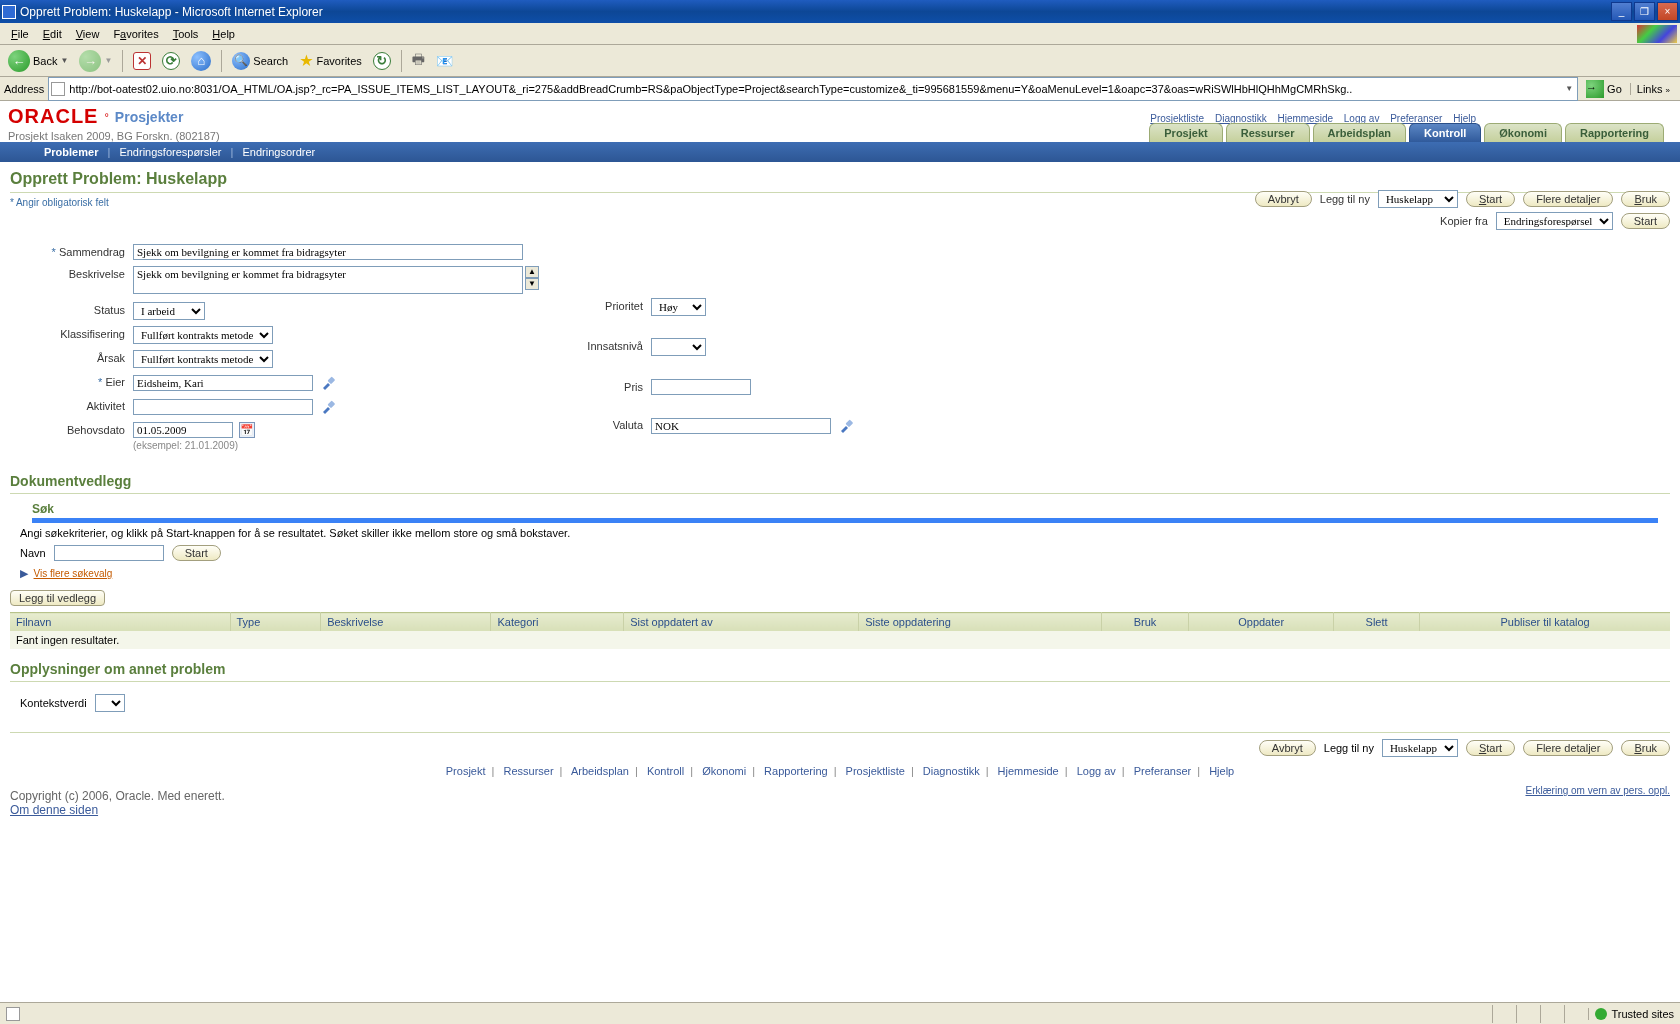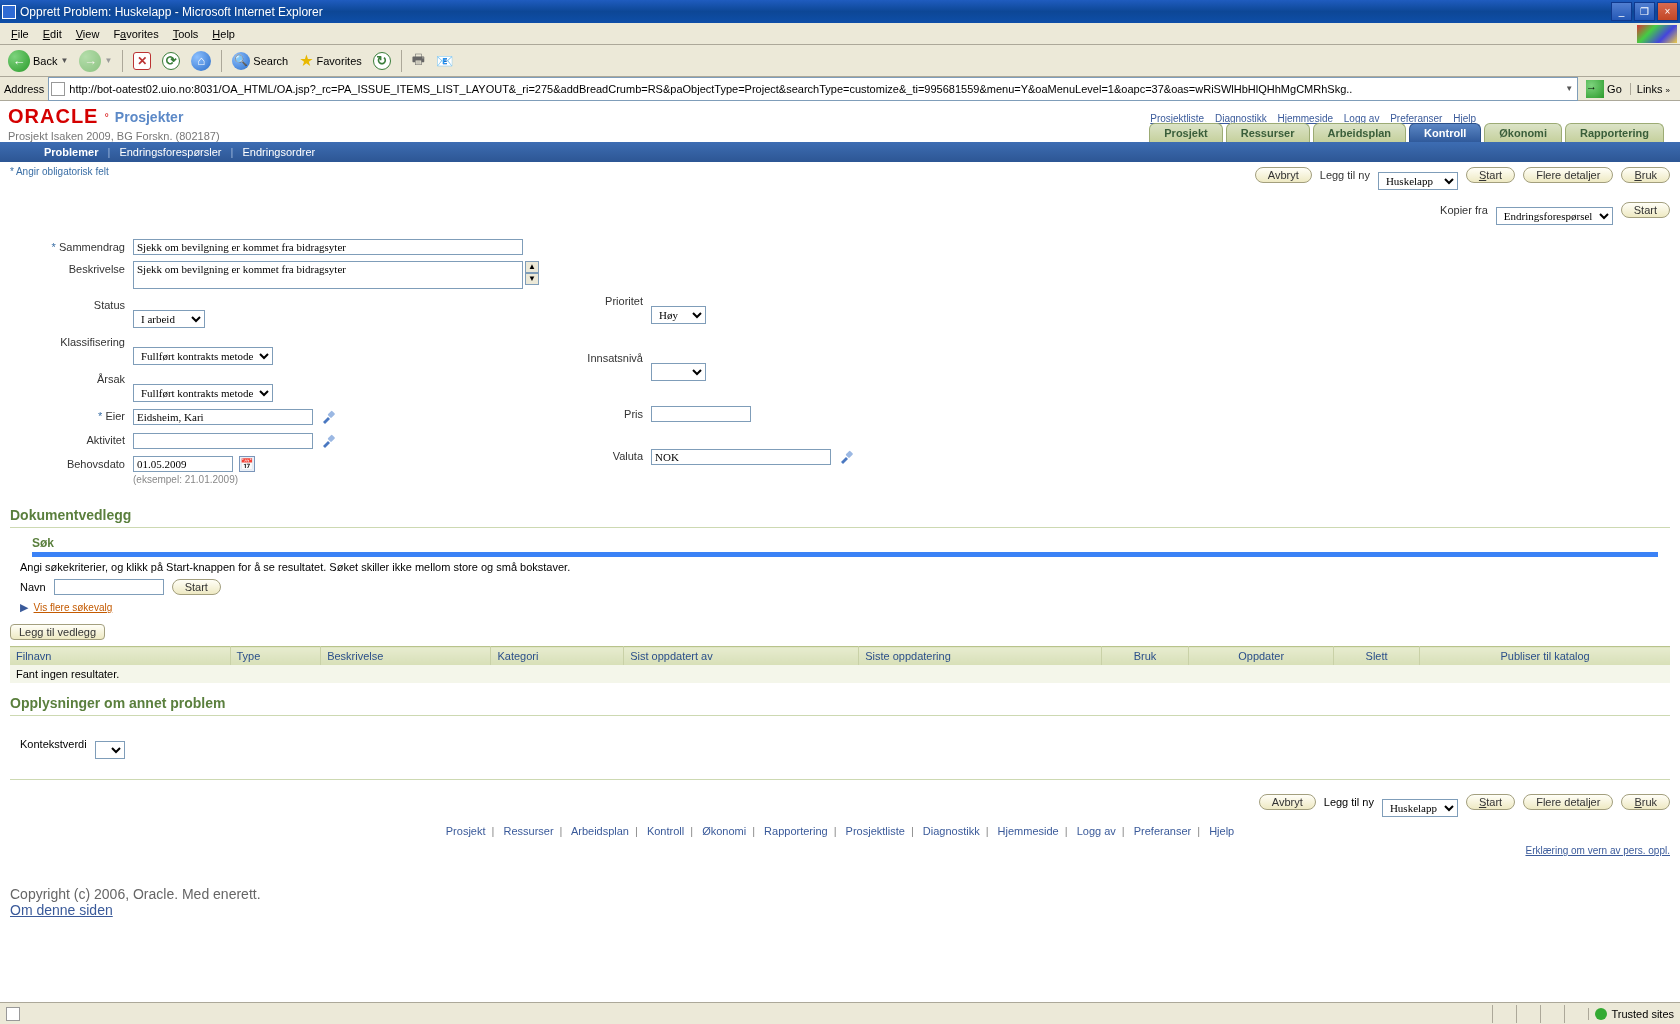--- a/index.html
+++ b/index.html
@@ -171,21 +171,21 @@
 .form-area { display:flex; gap:40px; padding: 10px 0 10px 20px; }
 .form-col { display:grid; grid-template-columns: 95px auto; row-gap:6px; column-gap:8px; align-items:start; }
 .form-col.col2 { grid-template-columns: 80px auto; }
 .flabel { text-align:right; color:#333; font-size:11px; padding-top:2px; }
 .flabel.req::before { content:"* "; color:#3a6ea5; }
 .finput { font-size:11px; font-family:Tahoma; border:1px solid #7f9db9; padding:1px 3px; }
 .finput.wide { width:390px; }
 .finput.med { width:180px; }
 .finput.narrow { width:100px; }
 textarea.finput { resize:none; }
-select.finput { background:#fff;margin-top:13px; }
+select.finput { background:#fff; }
 .inline-row { display:flex; align-items:center; gap:6px; }
 .flashlight-icon { width:18px; height:18px; display:inline-flex; align-items:center; justify-content:center; }
 .flashlight-icon svg { width:16px; height:16px; }
 .cal-icon { width:16px; height:16px; display:inline-flex; align-items:center; justify-content:center; border:1px solid #7a95b9; background:#eaf0f8; }
 .hint { color:#888; font-size:10px; grid-column:2; margin-top:-4px; }
 
 
 .section-title { color:#5a7f3d; font-size:14px; font-weight:bold; padding: 4px 0; border-bottom:1px solid #cdd9b2; margin:8px 0 6px 0;}
 .sub-section-title { color:#5a7f3d; font-size:12px; font-weight:bold; padding: 2px 0; border-bottom:5px solid #3b82f6; margin:4px 12px;}
 .search-box { padding: 0 0 0 10px; font-size:11px; }
@@ -207,21 +207,21 @@
 .attach-table td { padding: 3px 6px; background:#f4f6ea; }
 .attach-table th.center, .attach-table td.center { text-align:center; }
 
 .ctx-row { display:flex; align-items:center; gap:8px; padding:6px 0 10px 10px; font-size:11px; }
 
 
 .bottom-bar { display:flex; justify-content:flex-end; align-items:center; gap:8px; font-size:11px; border-top:1px solid #cdd9b2; padding-top:6px; margin-top:10px;}
 .footer-links { text-align:center; font-size:11px; color:#3a5a9a; padding:8px 0; }
 .footer-links a { color:#3a5a9a; }
 .footer-links .sep { color:#888; margin:0 6px; }
-.copyright { font-size:14px; color:#666; padding: 4px 0 2px 0; margin-top: 37px;}
+.copyright { font-size:12px; color:#666; padding: 4px 0 2px 0;}
 .copyright a { color:#3a5a9a; }
 .privacy-right { text-align:right; font-size:10px; }
 .privacy-right a { color:#3a5a9a; }
 .foot-flex { display:flex; justify-content:space-between; align-items:flex-start; }
 
 
 .ie-status {
   position:fixed; left:0; right:0; bottom:0;
   height:22px;
   background:#ece9d8;
@@ -355,20 +355,21 @@
 <div class="subnav">
   <a class="active">Problemer</a>
   <span class="sep">|</span>
   <a>Endringsforespørsler</a>
   <span class="sep">|</span>
   <a>Endringsordrer</a>
 </div>
 
 <div class="page">
 
+  <div class="page-title">Opprett Problem: Huskelapp</div>
   <div class="req-note">Angir obligatorisk felt</div>
 
   <div class="action-bar">
     <button class="obtn"><span>Avbryt</span></button>
     <span class="lbl">Legg til ny</span>
     <select class="finput"><option>Huskelapp</option></select>
     <button class="obtn"><u>S</u>tart</button>
     <button class="obtn"><span>Flere detaljer</span></button>
     <button class="obtn"><u>B</u>ruk</button>
   </div>

